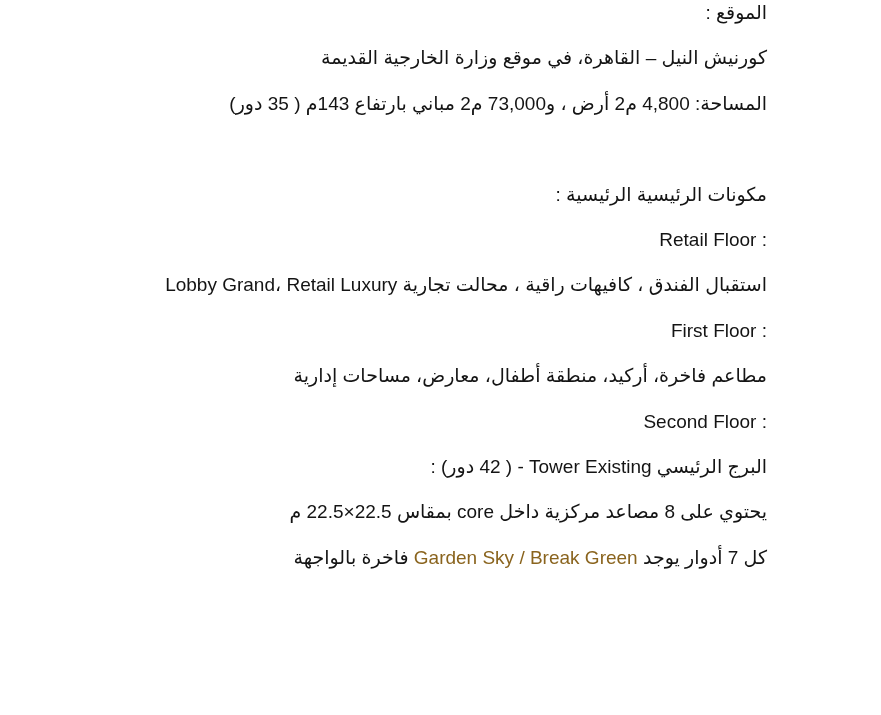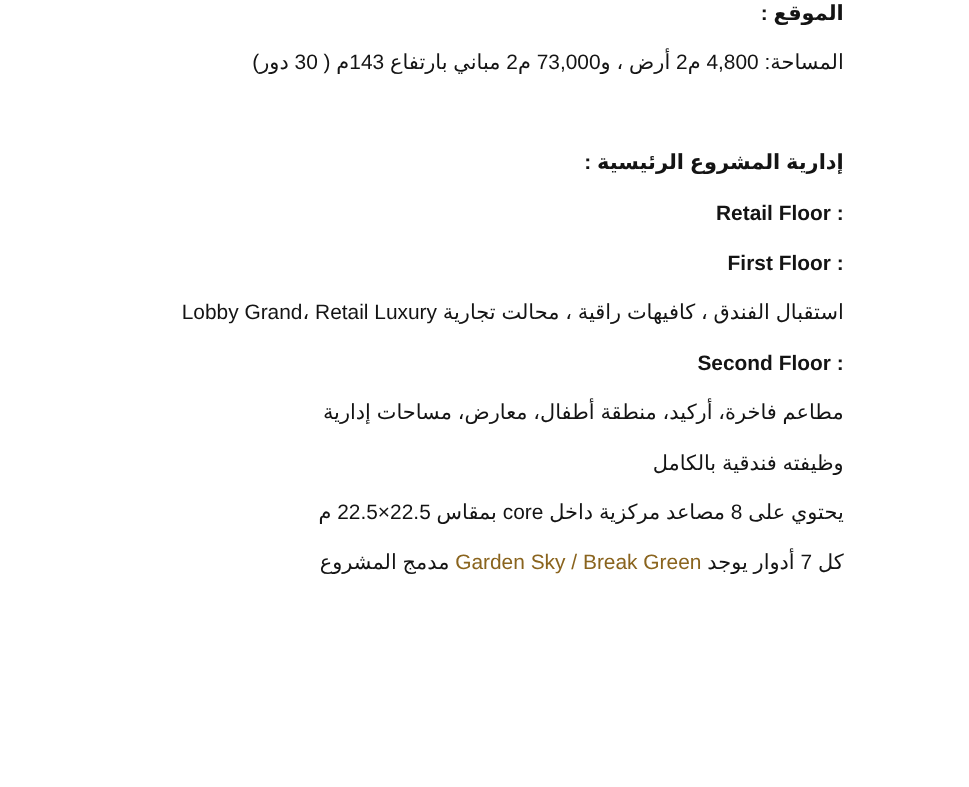--- a/index.html
+++ b/index.html
@@ -19,49 +19,50 @@
     padding: 0 114px 0 28px;
   }
   .ln {
     margin: 0;
     font-size: 19px;
     line-height: 45.4px;
     min-height: 45.4px;
     text-align: right;
     white-space: nowrap;
   }
-  .b { font-weight: 700; margin-top: 44px; }
+  .b { font-weight: 400; margin-top: 44px; }
   .gold { font-weight: 400; color: #8a641e; }
 </style>
 </head>
 <body>
 
 <div class="doc">
 
   <p class="ln" dir="rtl"><span class="b">الموقع :</span></p>
 
+  <p class="ln" dir="rtl"><span>كورنيش النيل – القاهرة، في موقع وزارة الخارجية القديمة</span></p>
 
-  <p class="ln" dir="rtl"><span>المساحة: 4,800 م2 أرض ، و73,000 م2 مباني بارتفاع 143م ( 30  دور)</span></p>
+  <p class="ln" dir="rtl"><span>المساحة: 4,800 م2 أرض ، و73,000 م2 مباني بارتفاع 143م ( 35  دور)</span></p>
 
   <p class="ln"></p>
 
-  <p class="ln" dir="rtl"><span class="b">إدارية المشروع الرئيسية :</span></p>
+  <p class="ln" dir="rtl"><span class="b">مكونات الرئيسية الرئيسية :</span></p>
 
 
   <p class="ln" dir="ltr"><span class="b">Retail Floor :</span></p>
 
+  <p class="ln" dir="rtl"><span>استقبال الفندق ، كافيهات راقية ، محالت تجارية Lobby Grand،  Retail Luxury</span></p>
+
   <p class="ln" dir="ltr"><span class="b">First Floor :</span></p>
 
-  <p class="ln" dir="rtl"><span>استقبال الفندق ، كافيهات راقية ، محالت تجارية Lobby Grand،  Retail Luxury</span></p>
+  <p class="ln" dir="rtl"><span>مطاعم فاخرة، أركيد، منطقة أطفال، معارض، مساحات إدارية</span></p>
 
   <p class="ln" dir="ltr"><span class="b">Second Floor :</span></p>
 
-  <p class="ln" dir="rtl"><span>مطاعم فاخرة، أركيد، منطقة أطفال، معارض، مساحات إدارية</span></p>
 
+  <p class="ln" dir="rtl"><span class="b">البرج الرئيسي Tower Existing -  ( 42 دور) :</span></p>
 
-
-  <p class="ln" dir="rtl"><span>وظيفته فندقية بالكامل</span></p>
 
   <p class="ln" dir="rtl"><span>يحتوي على 8 مصاعد مركزية داخل core بمقاس 22.5×22.5 م</span></p>
 
-  <p class="ln" dir="rtl"><span>كل 7 أدوار يوجد </span><span class="gold">Garden Sky / Break Green</span><span> مدمج المشروع</span></p>
+  <p class="ln" dir="rtl"><span>كل 7 أدوار يوجد </span><span class="gold">Garden Sky / Break Green</span><span> فاخرة بالواجهة</span></p>
 
 </div>
 
 </body></html>

